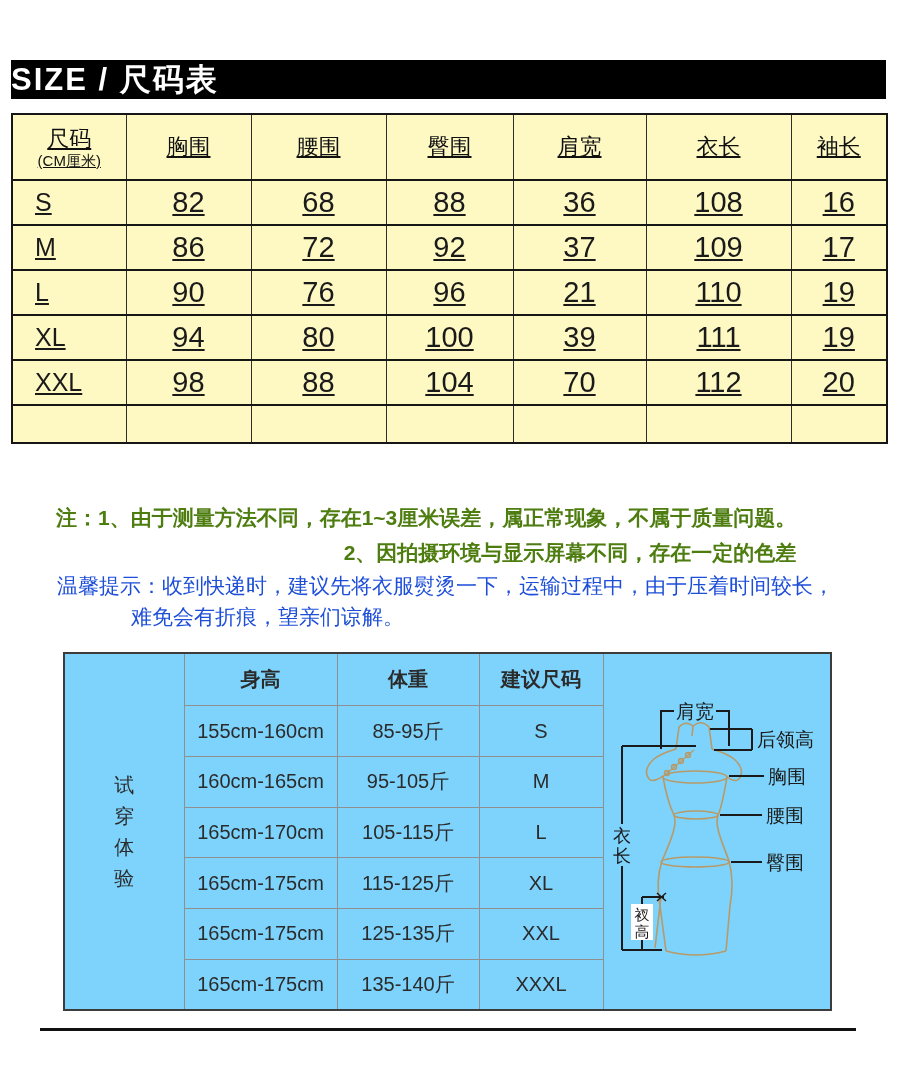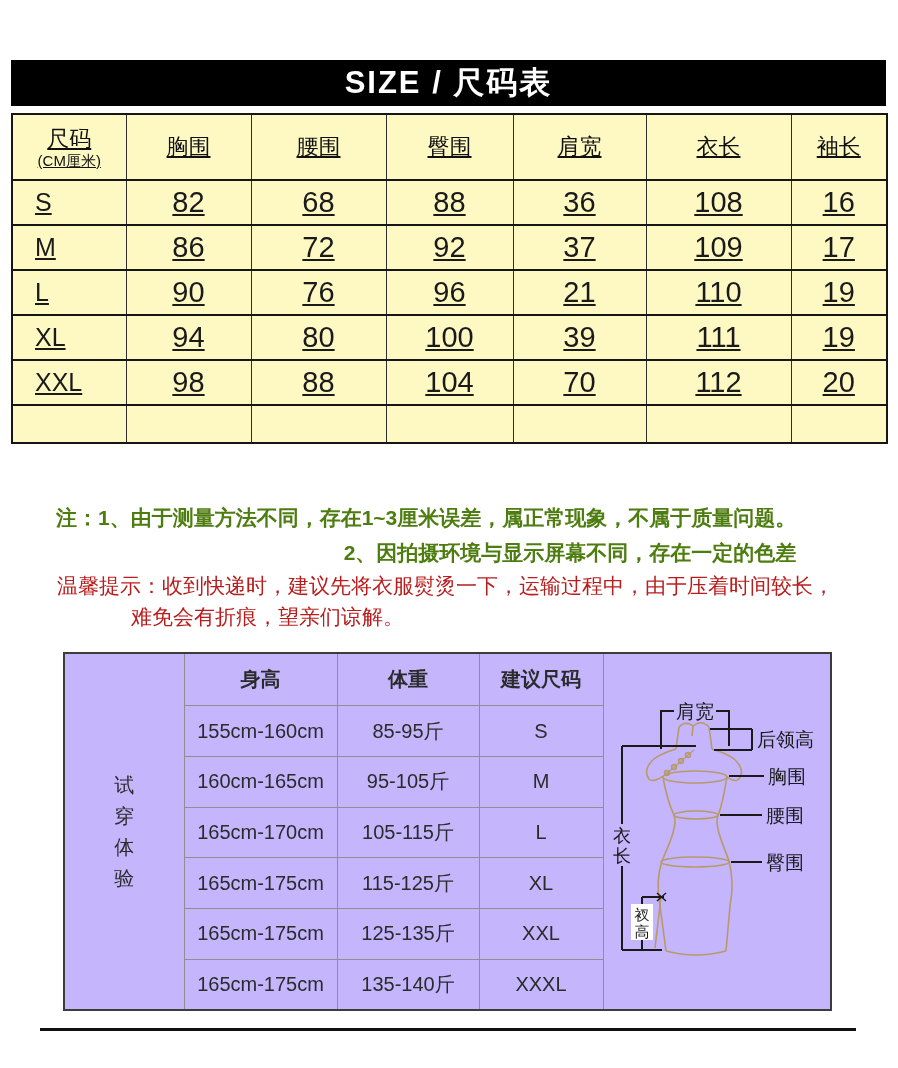--- a/index.html
+++ b/index.html
@@ -3,23 +3,23 @@
 <meta charset="utf-8">
 <style>
   * { margin:0; padding:0; box-sizing:border-box; }
   html,body { background:#ffffff; }
   body {
     width:898px; height:1068px; position:relative;
     font-family:"Liberation Sans", sans-serif; color:#1a1a1a;
     overflow:hidden;
   }
   .size-header {
-    position:absolute; left:11px; top:60px; width:875px; height:46px;
+    position:absolute; left:11px; top:60px; width:875px; height:39px;
     background:#000000; color:#ffffff;
-    display:flex; align-items:center; justify-content:center;
+    display:flex; align-items:center; justify-content:flex-start;
     font-size:31px; font-weight:bold; letter-spacing:2px;
   }
   
   table.size-table {
     position:absolute; left:11px; top:113px; width:875px;
     border-collapse:collapse; table-layout:fixed;
     border:2px solid #161616;
   }
   table.size-table td {
     border-top:2px solid #161616; border-bottom:2px solid #161616;
@@ -35,31 +35,31 @@
   td.size-cell { text-align:left !important; padding-left:22px; font-size:25px; }
   td.num-cell { font-size:29px; }
   
   .notes {
     position:absolute; left:56px; top:500px;
     font-size:21px; color:#4d7c0f; line-height:35px; white-space:nowrap;font-weight:bold;
   }
   .notes .indent { margin-left:40px;text-align:right; }
   .tips {
     position:absolute; left:57px; top:570px;
-    font-size:21px; color:#b91c1c; line-height:31px; white-space:nowrap;
+    font-size:21px; color:#1d4ed8; line-height:31px; white-space:nowrap;
   }
   .tips .indent2 { margin-left:74px; }
   
   table.fit-table {
     position:absolute; left:63px; top:652px; width:767px;
     border-collapse:collapse; table-layout:fixed;
     border:2px solid #3c3c3c;
   }
   table.fit-table th, table.fit-table td {
-    border:1px solid #8f8f8f; background:#c4b5fd;
+    border:1px solid #8f8f8f; background:#7dd3fc;
     text-align:center; vertical-align:middle;
     font-size:20px; color:#2b2b2b; font-weight:normal;
   }
   table.fit-table tr.fhead { height:52px; }
   table.fit-table tr.frow { height:50px; }
   table.fit-table th { font-weight:bold; }
   td.side-cell { font-size:22px; color:#222; }
   td.side-cell span { display:block; line-height:31px; }
   td.diagram-cell { padding:0; }
   

